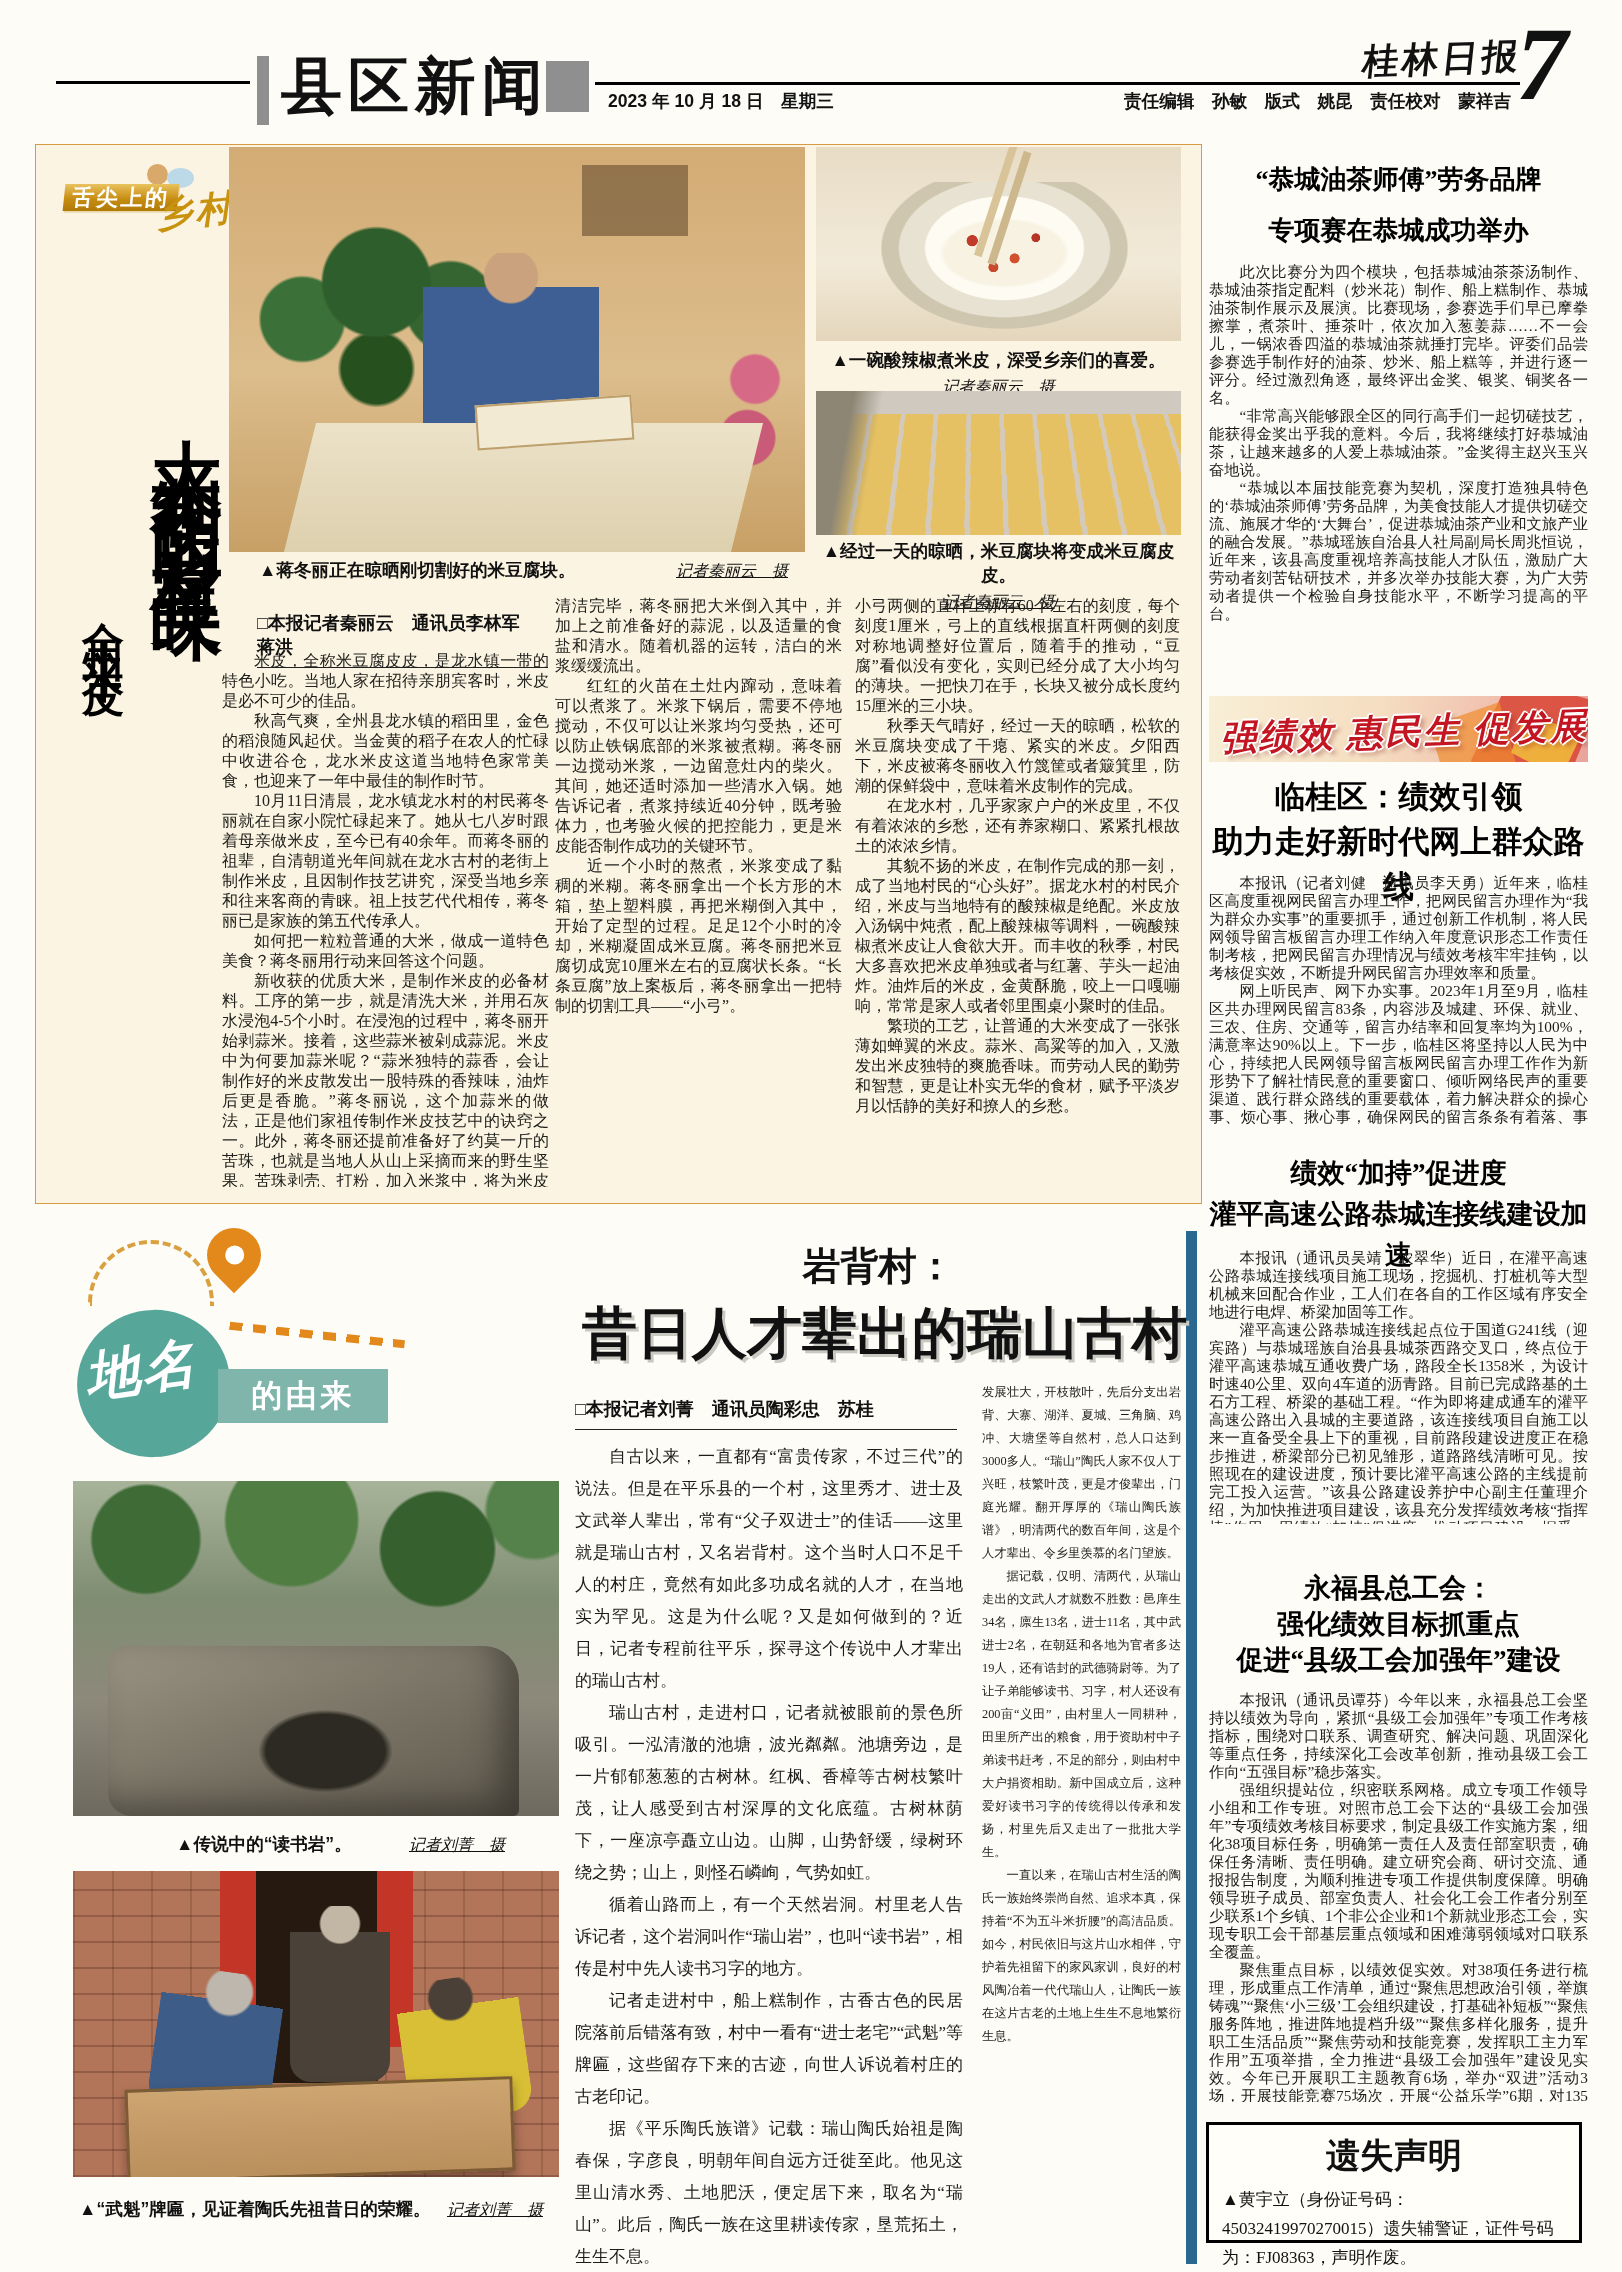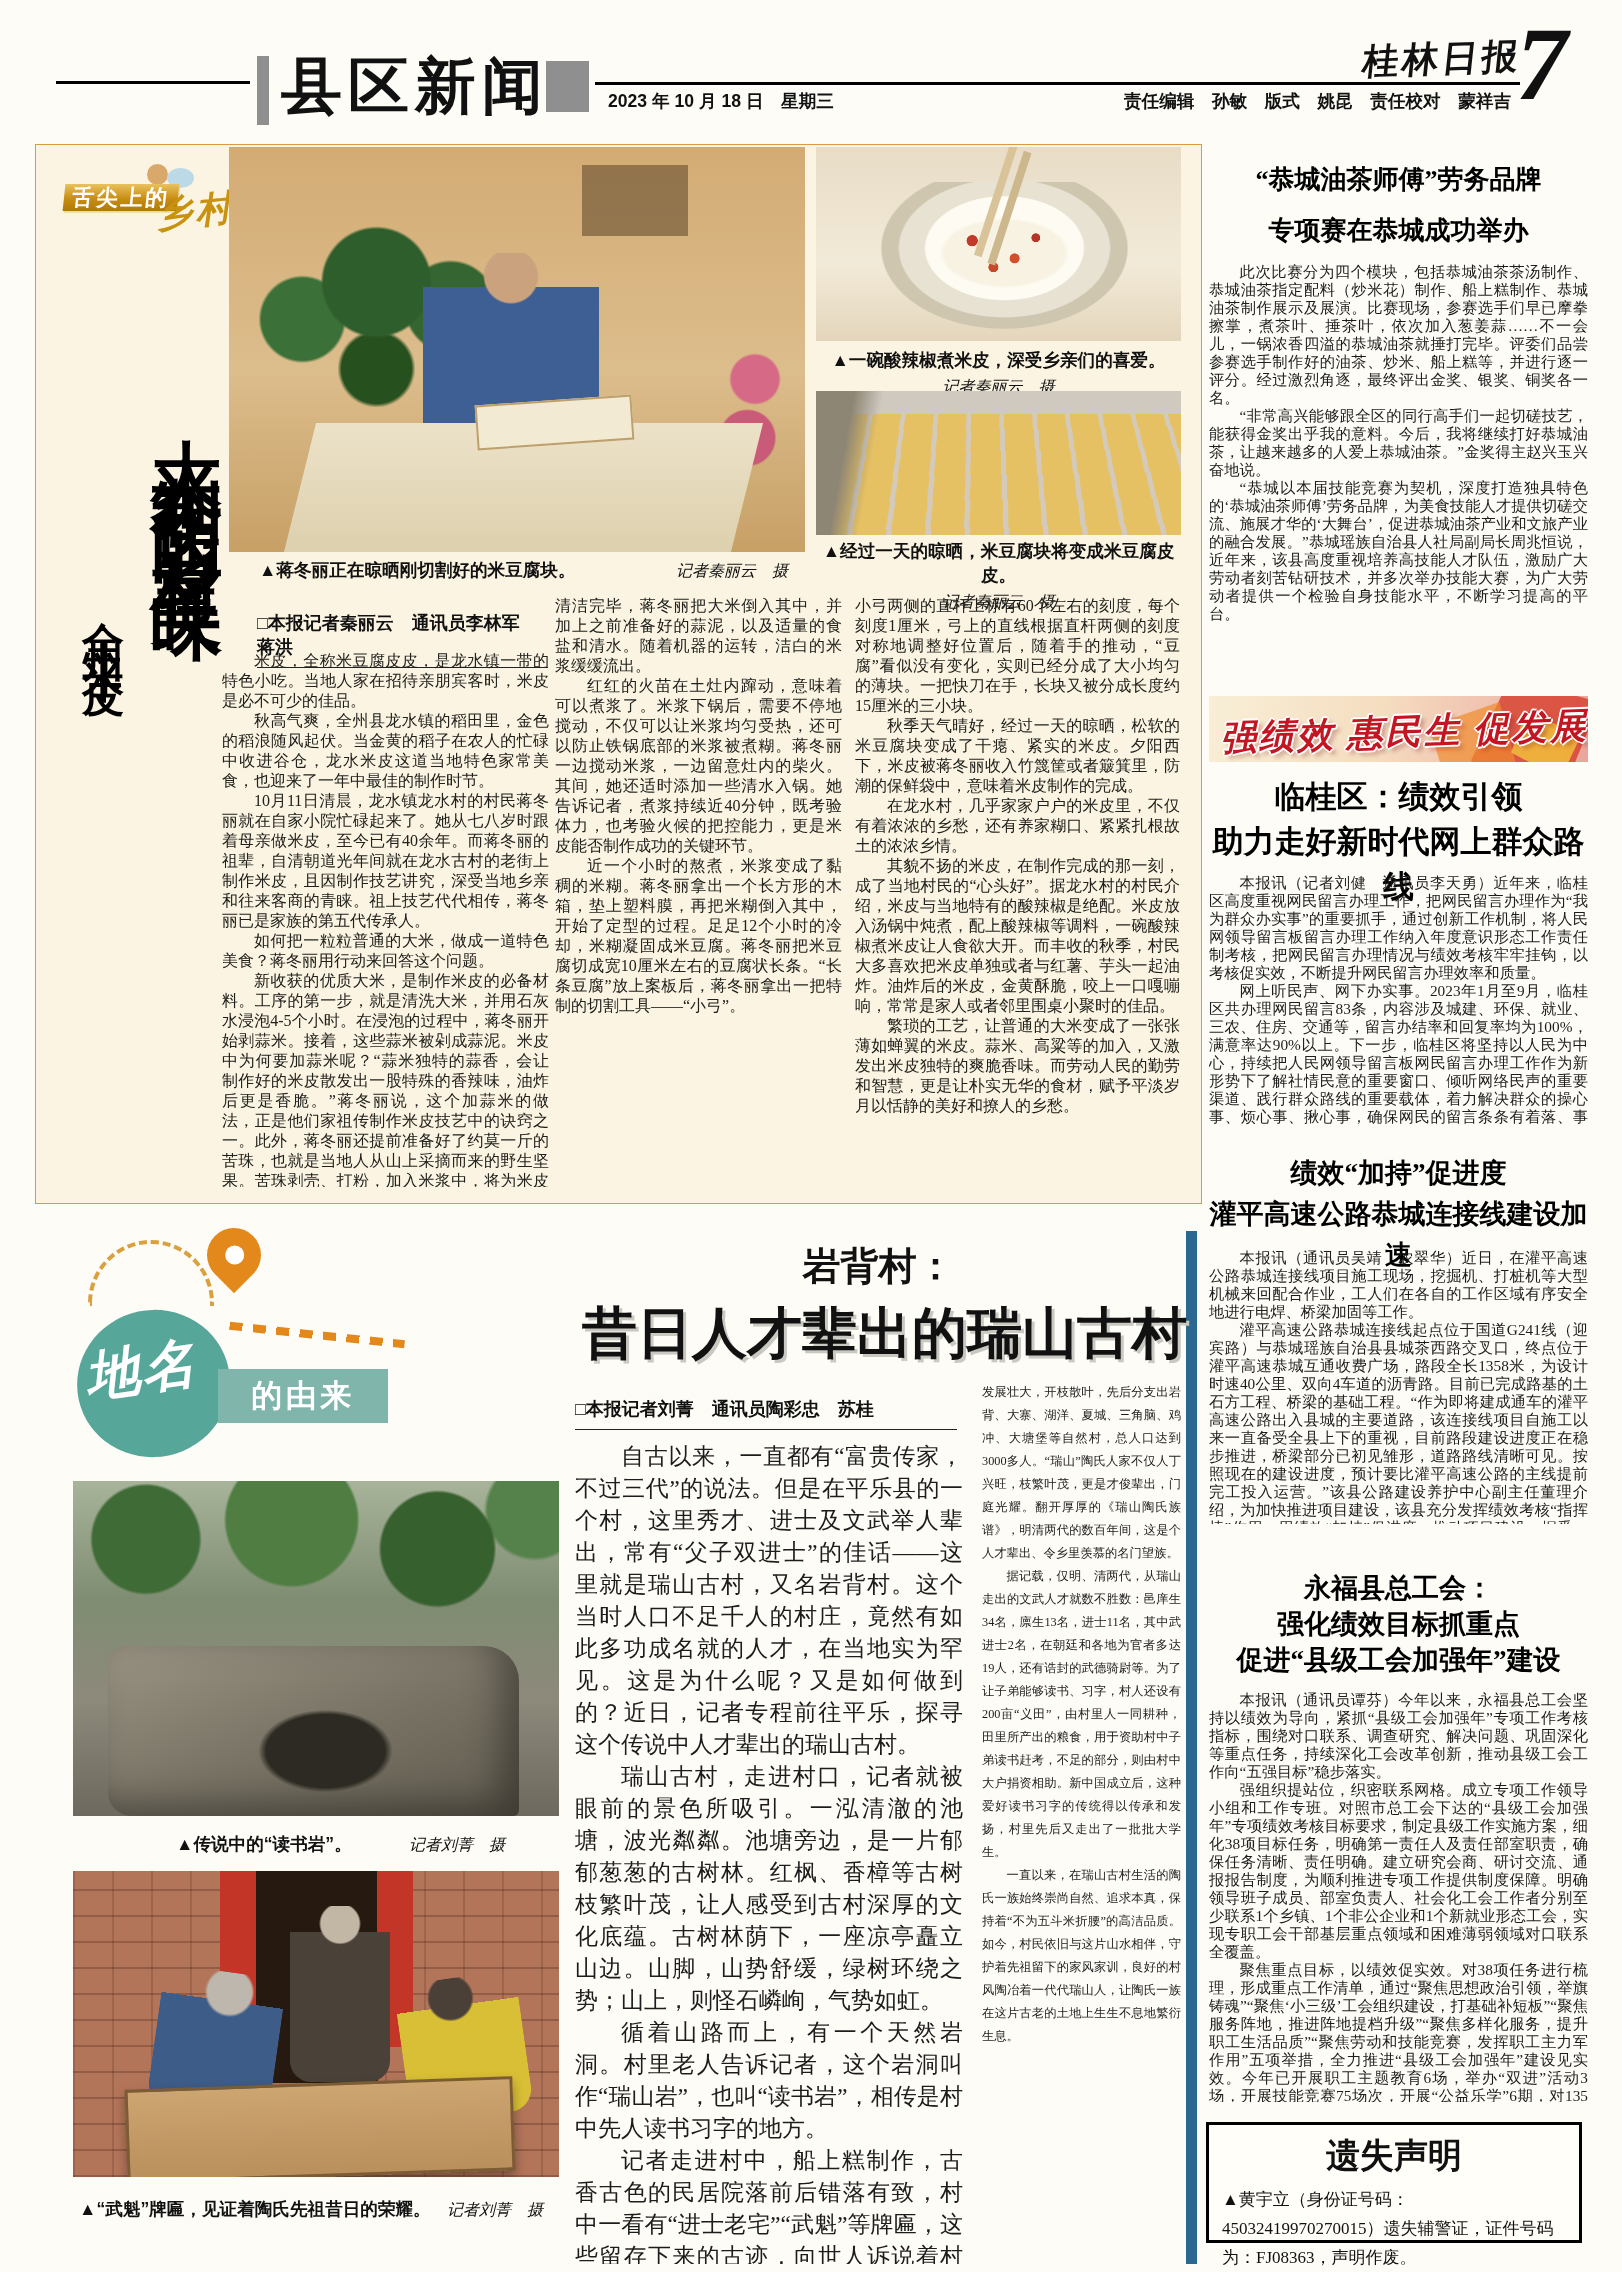--- a/index.html
+++ b/index.html
@@ -23,40 +23,40 @@
   .badge-bar{background:linear-gradient(180deg,#e9c25e 0%,#c78d12 55%,#b07a08 100%);
              color:#fff;font-weight:900;font-size:22px;letter-spacing:2.4px;line-height:27px;
              padding:0 8.2px;transform:skewX(-6deg);box-shadow:1.2px 1.8px 0 #e8d8a8;}
   .badge-script{color:#c8920e;font-weight:900;font-style:italic;font-size:36px;transform:rotate(-6deg);letter-spacing:3.5px;}
   .dot{border-radius:50%;}
   .byline{font-size:18px;font-weight:700;border-bottom:1.8px solid #222;padding-bottom:8.2px;
           font-family:"Liberation Sans","DejaVu Sans",sans-serif;}
   .photo{overflow:hidden;background:#ddd;}
   .cap{display:flex;justify-content:space-between;align-items:baseline;}
   .cap-desc{font-weight:700;font-size:17.6px;font-family:"Liberation Sans","DejaVu Sans",sans-serif;}
-  .cap-credit{font-size:16px;font-style:italic;}
+  .cap-credit{font-size:16px;font-style:italic;text-decoration:underline;}
   .cap-stack{text-align:center;}
   .cap-stack .cap-desc{display:block;}
   .cap-stack .cap-credit{display:block;margin-top:4.7px;}
   .col{overflow:hidden;text-align:justify;}
   .col p{margin:0;text-indent:2em;}
   .feat-body{font-size:16px;line-height:20px;color:#20201c;}
   
   .r-title{font-weight:900;text-align:center;color:#000;}
   .rbody{font-size:15.3px;line-height:18px;color:#1c1c1c;}
   .banner{background:linear-gradient(100deg,#f8efd6 0%,#f5ddc0 45%,#f0bfae 75%,#e9a49b 100%);overflow:hidden;}
   .banner-text{font-size:36px;font-weight:900;font-style:italic;color:#c41622;letter-spacing:2.4px;white-space:nowrap;
      text-shadow:-1.8px 0 0 #fff,1.8px 0 0 #fff,0 -1.8px 0 #fff,0 1.8px 0 #fff,-1.2px -1.2px 0 #fff,1.2px 1.2px 0 #fff,4.1px 4.1px 4.7px rgba(120,20,20,.35);
      transform:rotate(-2deg);}
   .shape{position:absolute;}
   
   .divider-blue{background:#2a688f;}
   .bottom-title-small{font-size:38px;font-weight:900;font-family:"Liberation Sans","DejaVu Sans",sans-serif;text-align:center;}
   .bottom-title-large{font-size:55px;font-weight:900;text-align:center;text-shadow:2.9px 2.9px 0 #c9c9c2;}
-  .b-col1{font-size:23px;line-height:32px;color:#1c1c1c;}
+  .b-col1{font-size:17px;line-height:32px;color:#1c1c1c;}
   .b-col2{font-size:12.3px;line-height:23px;color:#1c1c1c;}
   .teal-blob{background:#57a69a;border-radius:50%;transform:rotate(-12deg);}
   .teal-bar{background:#7fb5ab;color:#fff;font-weight:900;font-size:31px;letter-spacing:3.5px;
             display:flex;align-items:center;justify-content:center;font-family:"Liberation Sans","DejaVu Sans",sans-serif;}
   .pname-script{color:#fff;font-weight:900;font-style:italic;font-size:54px;letter-spacing:2.4px;transform:rotate(-8deg);}
   .pin{background:#e3891c;border-radius:50% 50% 50% 0;transform:rotate(-45deg);}
   .pin-hole{background:#fff;border-radius:50%;}
   .arc-dash{border:4.1px dashed #d9a040;border-bottom:none;border-radius:71px 71px 0 0;}
   .dash-trail{background:repeating-linear-gradient(90deg,#e3891c 0 13px,transparent 13px 23.5px);}
   

